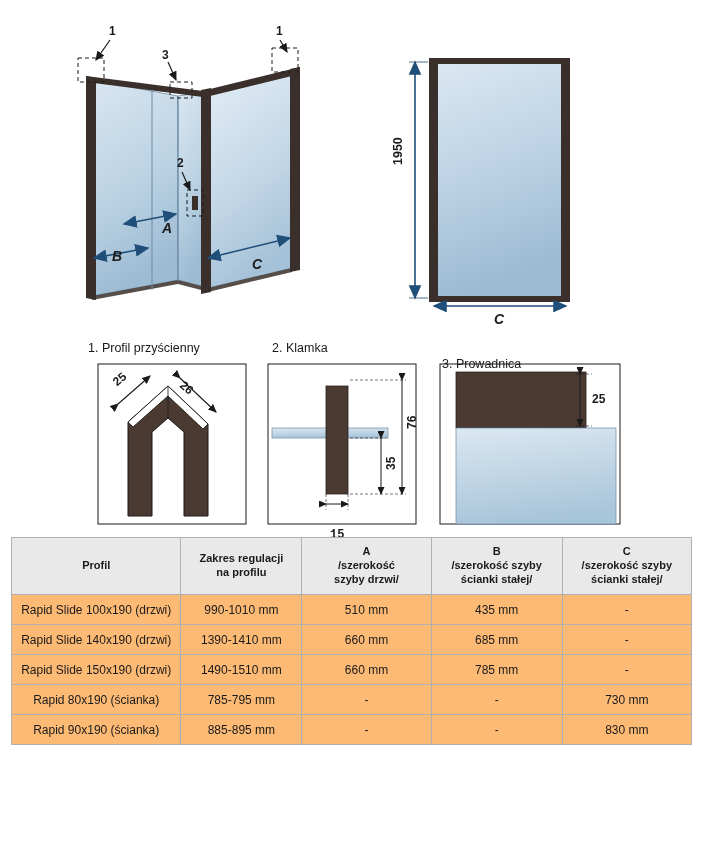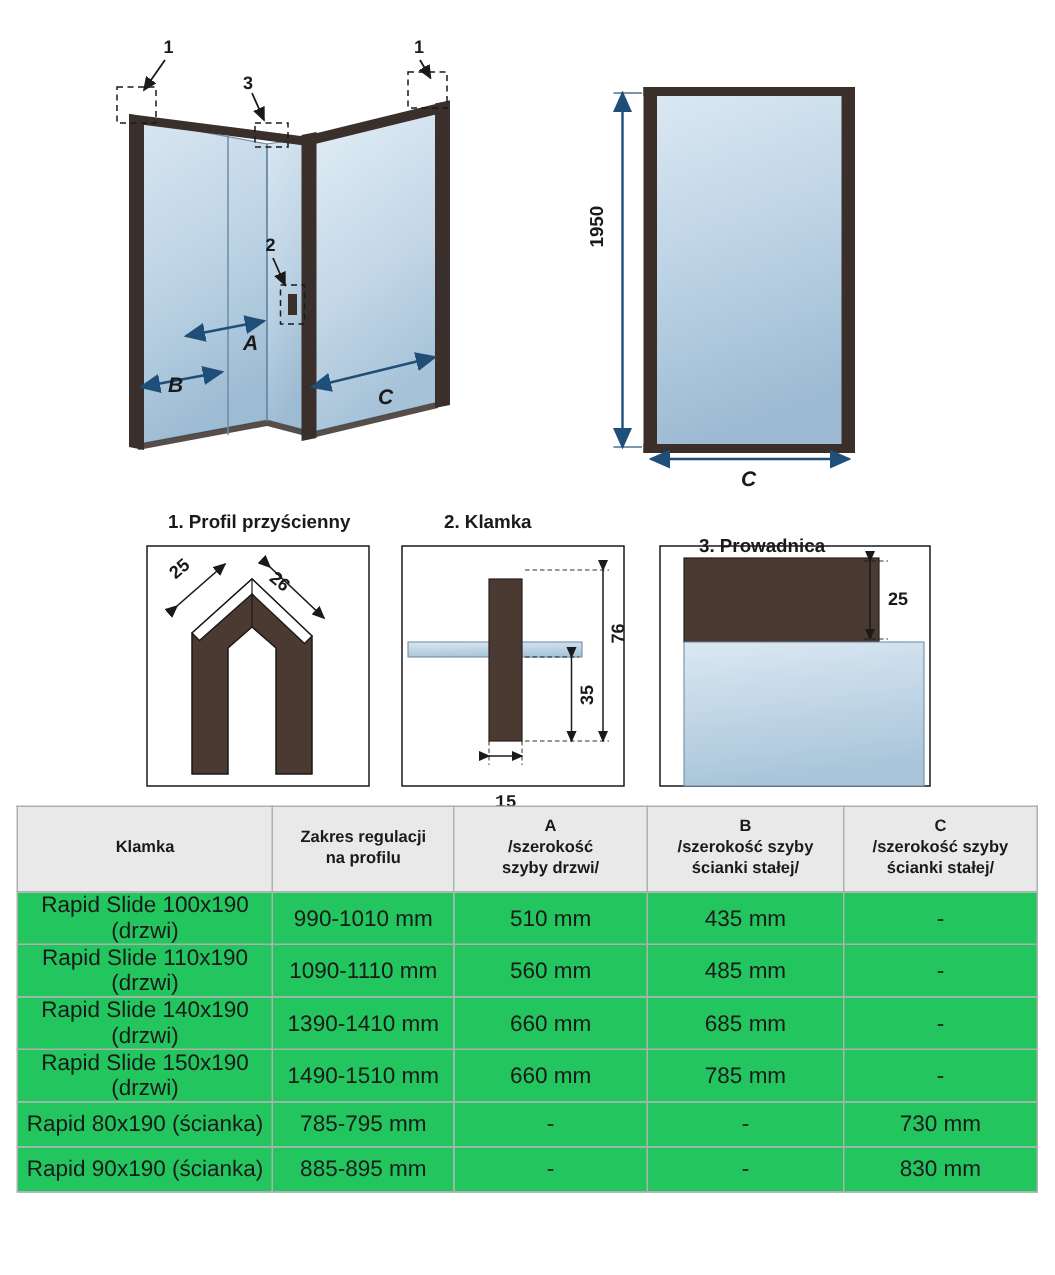--- a/index.html
+++ b/index.html
@@ -40,24 +40,23 @@
     color: #1a1a1a;
     white-space: nowrap;
   }
   .lbl-it {
     font-style: italic;
     font-weight: bold;
   }
   .sec-title {
     position: absolute;
     font-size: 12.5px;
-    font-weight: bold;
+    font-weight: normal;
     color: #1a1a1a;
     white-space: nowrap;
-    margin-left: 24px;
   }
 
   
   .tbl-wrap {
     position: absolute;
     left: 11px;
     top: 537px;
     width: 681px;
   }
   table.spec {
@@ -75,22 +74,22 @@
   table.spec thead th {
     background: #e9e9e9;
     font-weight: bold;
     font-size: 11px;
     height: 52px;
     line-height: 1.25;
     padding: 2px 4px;
   }
   table.spec tbody td {
     height: 29px;
-    background: #22c55e;
-    font-size: 15px;
+    background: #fdba74;
+    font-size: 12px;
   }
   table.spec tbody td.model {
     text-align: center;
   }
   .thl { display: block; }
 </style>
 </head>
 <body>
 
 <div class="page">
@@ -241,21 +240,21 @@
     <div class="lbl" style="left:330px; top:528px;font-family:Liberation Mono, monospace;">15</div>
 
     <div class="lbl" style="left:592px; top:392px;">25</div>
   </div>
 
   <div class="tbl-wrap">
     <table class="spec">
       <thead>
         <tr>
           <th style="width:175px;">
-            <span class="thl">Klamka</span>
+            <span class="thl">Profil</span>
           </th>
           <th style="width:120px;">
             <span class="thl">Zakres regulacji</span>
             <span class="thl">na profilu</span>
           </th>
           <th style="width:128px;">
             <span class="thl">A</span>
             <span class="thl">/szerokość</span>
             <span class="thl">szyby drzwi/</span>
           </th>
@@ -273,27 +272,20 @@
       </thead>
       <tbody>
           <tr>
             <td class="model">Rapid Slide 100x190 (drzwi)</td>
             <td>990-1010 mm</td>
             <td>510 mm</td>
             <td>435 mm</td>
             <td>-</td>
           </tr>
           <tr>
-            <td class="model">Rapid Slide 110x190 (drzwi)</td>
-            <td>1090-1110 mm</td>
-            <td>560 mm</td>
-            <td>485 mm</td>
-            <td>-</td>
-          </tr>
-          <tr>
             <td class="model">Rapid Slide 140x190 (drzwi)</td>
             <td>1390-1410 mm</td>
             <td>660 mm</td>
             <td>685 mm</td>
             <td>-</td>
           </tr>
           <tr>
             <td class="model">Rapid Slide 150x190 (drzwi)</td>
             <td>1490-1510 mm</td>
             <td>660 mm</td>

